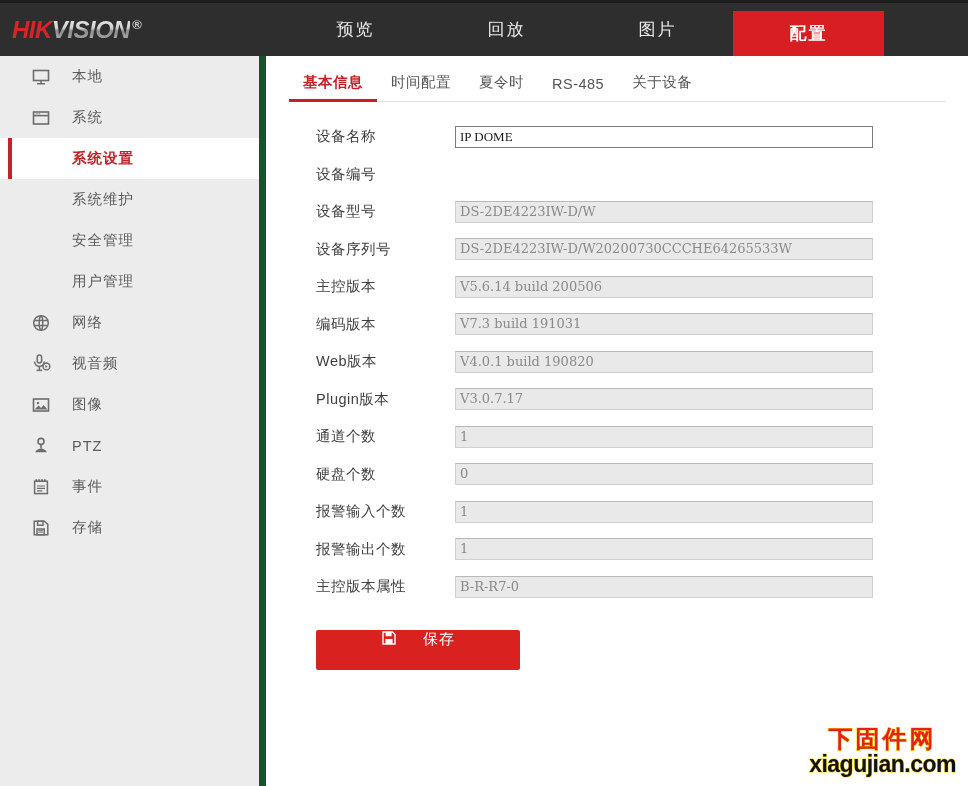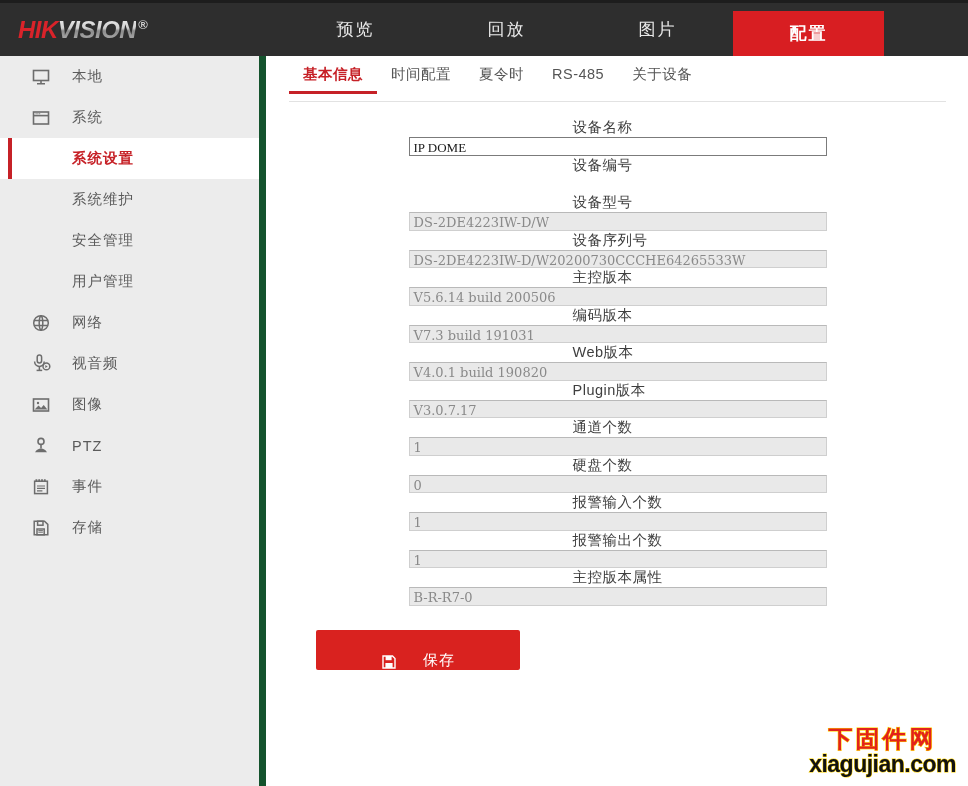--- a/index.html
+++ b/index.html
@@ -13,21 +13,21 @@
 
   
   .header {
     position: absolute; left: 0; top: 0;
     width: 968px; height: 56px;
     background: #2e2e2e;
     border-top: 3px solid #1d1d1d;
     display: flex; align-items: stretch;
   }
   .logo-wrap {
-    width: 280px; display: flex; align-items: center; padding-left: 18px;
+    width: 280px; display: flex; align-items: center; padding-left: 12px;
   }
   .logo {
     font-size: 24px; font-weight: bold; font-style: italic;
     letter-spacing: -0.5px; white-space: nowrap;
   }
   .logo .hik { color: #d9232a; }
   .logo .vision {
     color: #b9b9b9;
     background: linear-gradient(180deg,#f0f0f0 0%,#d0d0d0 45%,#8b8b8b 55%,#b5b5b5 100%);
     -webkit-background-clip: text; background-clip: text;
@@ -70,41 +70,41 @@
     background: #c62127;
   }
 
   
   .content {
     position: absolute; left: 267px; top: 56px;
     width: 701px; height: 730px; background: #fff;
   }
   .tabs {
     position: relative; margin: 0 0 0 0;
-    height: 46px; display: flex; align-items: center;
+    height: 46px; display: flex; align-items: flex-end;
     padding-left: 22px;
   }
   .tabs::after {
     content: ""; position: absolute; left: 22px; right: 22px; bottom: 0;
     height: 1px; background: #e2e2e2;
   }
   .tab {
     position: relative; padding: 0 14px 10px 14px;
     font-size: 14.5px; color: #555; cursor: pointer; white-space: nowrap;
     letter-spacing: 0.5px;
   }
   .tab.active { color: #c62127; font-weight: bold; }
   .tab.active::after {
     content: ""; position: absolute; left: 0; right: 0; bottom: 0;
     height: 3px; background: #c62127; z-index: 2;
   }
 
   .form { margin-top: 16px; }
   .row {
-    display: flex; align-items: center; height: 37.5px; flex-direction: column;
+    display: flex; align-items: center; height: 37.5px;
   }
   .row .label {
     width: 188px; padding-left: 49px;
     font-size: 14.5px; color: #3f3f3f; letter-spacing: 0.5px; white-space: nowrap;
   }
   .field {
     width: 418px; height: 22px;
     font-family: "DejaVu Serif", "Liberation Serif", serif;
     font-size: 13px; line-height: 20px;
     padding: 0 4px;
@@ -115,21 +115,21 @@
   }
   .field.readonly {
     background: #e9e9e9; border: 1px solid #cfcfcf; border-top-color: #b9b9b9;
     color: #8a8a8a;
   }
 
   .save-wrap { margin-top: 24px; padding-left: 49px; }
   .save-btn {
     width: 204px; height: 40px; background: #d9221f; border: none; border-radius: 2px;
     color: #fff; font-size: 15px; font-family: inherit;
-    display: flex; align-items: flex-end; justify-content: center; gap: 26px;
+    display: flex; align-items: flex-start; justify-content: center; gap: 26px;
     cursor: pointer; letter-spacing: 1px;
   }
   .save-btn .ico svg { display: block; }
 
   
   .watermark {
     position: absolute; right: 12px; bottom: 10px;
     text-align: center; line-height: 1.05; user-select: none;
   }
   .wm-cn {

